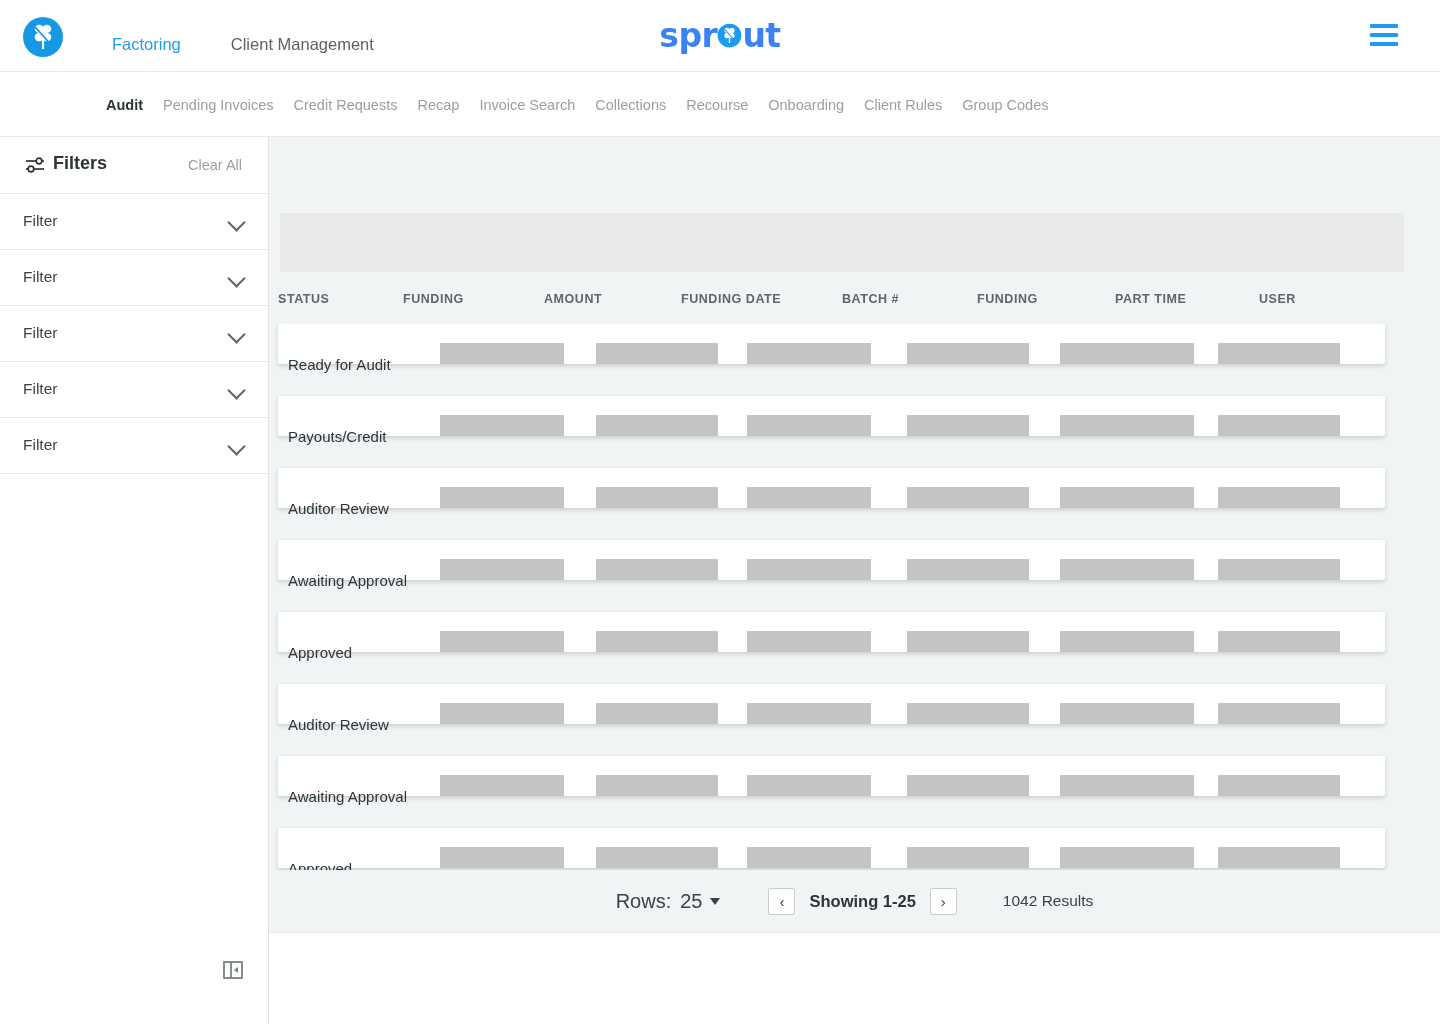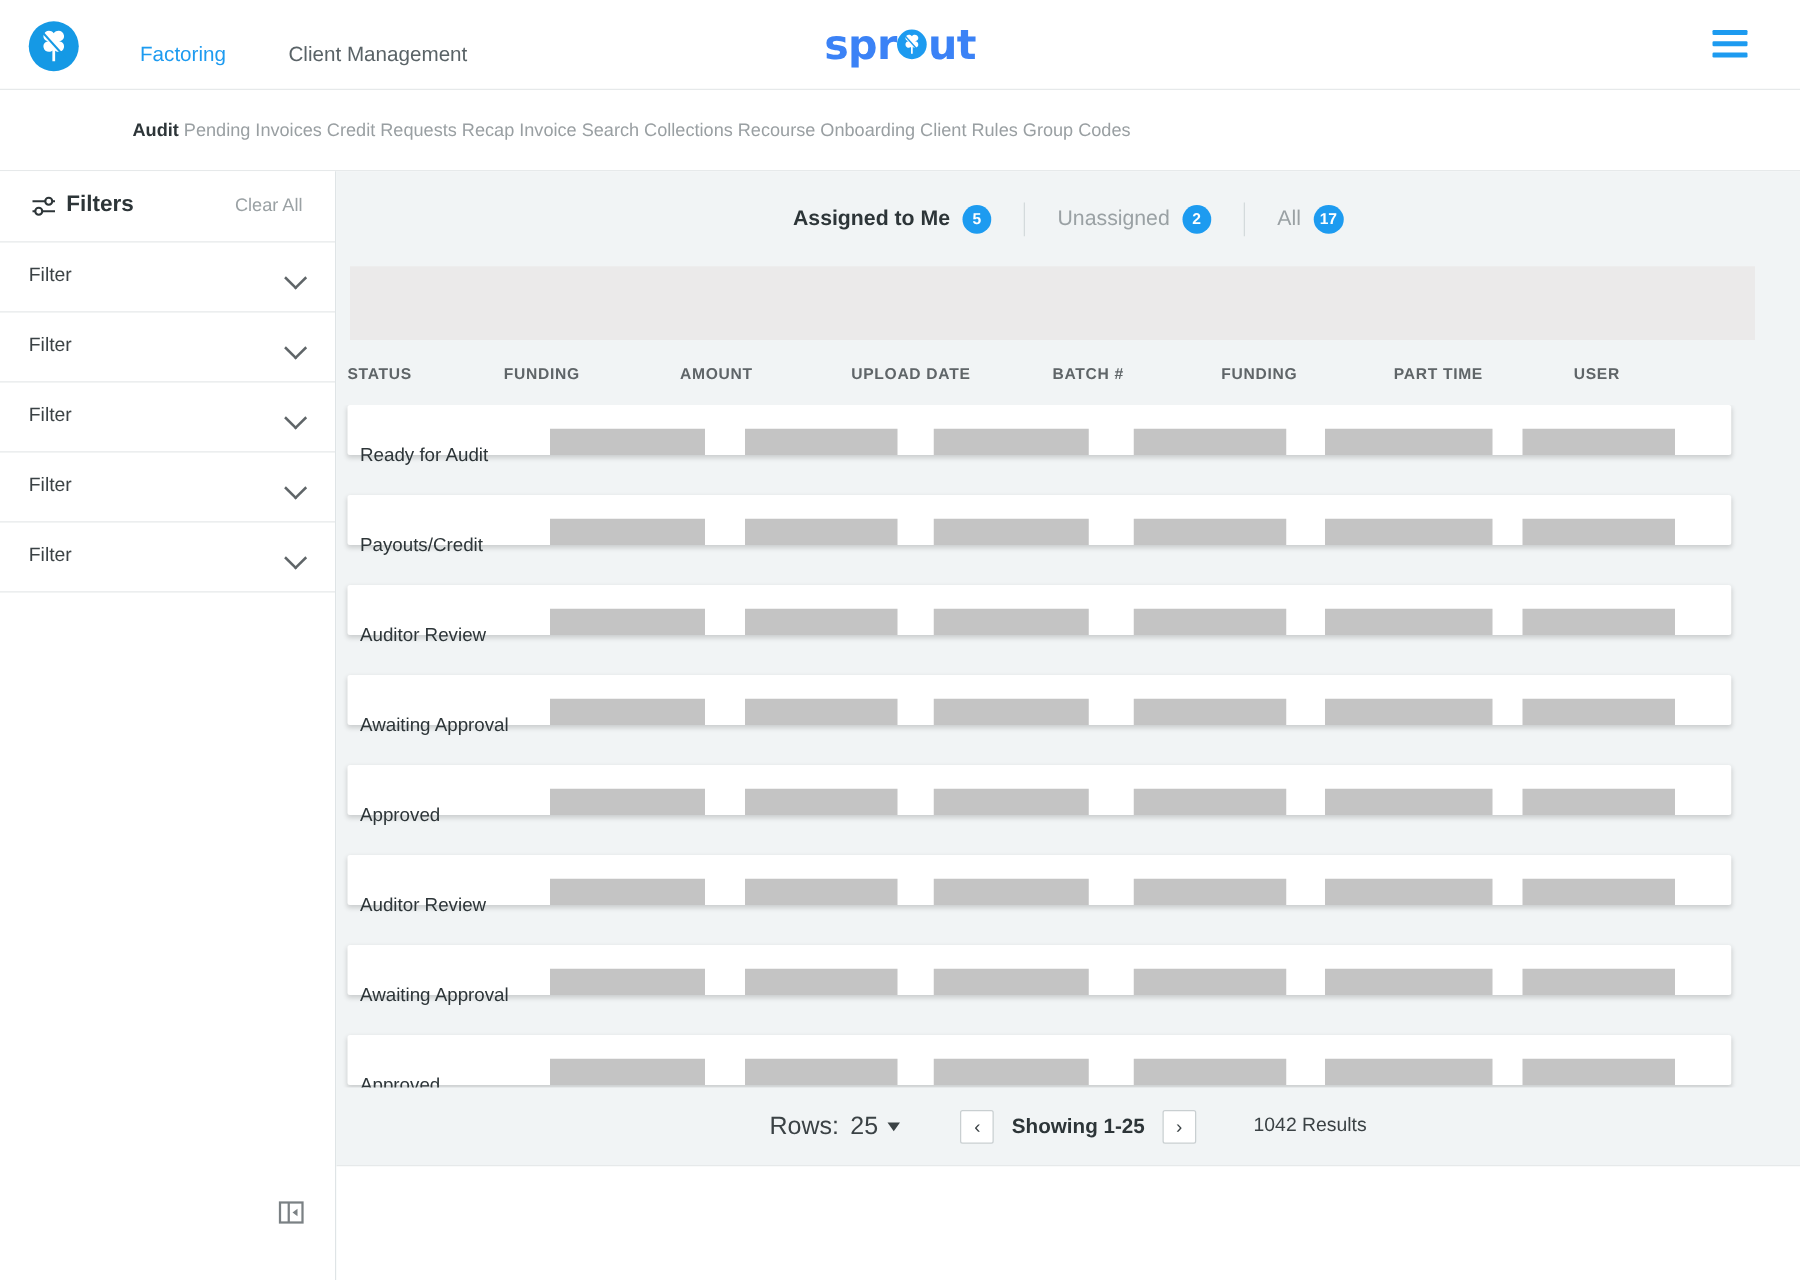--- a/index.html
+++ b/index.html
@@ -79,21 +79,21 @@
     border-bottom: 1px solid #e6e9ea;
   }
   .subnav-items {
     position: absolute; left: 106px; top: 0; height: 65px;
     display: flex; align-items: center;
   }
   .snav-item {
     font-size: 14.5px; color: #999fa2; cursor: pointer; white-space: nowrap;
   }
   .snav-item.active { color: #2d3538; font-weight: 700; }
-  .snav-item + .snav-item { margin-left: 4px; }
+  .snav-item + .snav-item { margin-left: 20px; }
 
   .user-select {
     position: absolute; right: 80px; top: 86px;
     width: 200px; height: 34px;
     border-bottom: 1px solid #c9cfd1;
     cursor: pointer;
   }
   .user-select .uname {
     position: absolute; left: 2px; top: 5px;
     font-size: 16px; color: #3b4245;
@@ -344,44 +344,28 @@
       <svg width="24" height="24" viewBox="0 0 24 24" aria-hidden="true">
         <rect x="3" y="4" width="18" height="16" fill="none" stroke="#7b8184" stroke-width="1.8"></rect>
         <line x1="10" y1="4" x2="10" y2="20" stroke="#7b8184" stroke-width="1.8"></line>
         <path d="M17 9 L13 12 L17 15 Z" fill="#7b8184"></path>
       </svg>
     </div>
   </aside>
 
   <section class="main">
 
-    <div class="tabs">
-      <div class="tab active">
-        <span class="tab-label">Assigned to Me</span>
-        <span class="badge">5</span>
-      </div>
-      <div class="tab-div"></div>
-      <div class="tab">
-        <span class="tab-label">Unassigned</span>
-        <span class="badge">2</span>
-      </div>
-      <div class="tab-div"></div>
-      <div class="tab">
-        <span class="tab-label">All</span>
-        <span class="badge">17</span>
-      </div>
-    </div>
 
     <div class="toolbar-placeholder"></div>
 
     <div class="table-head" id="table-head">
         <div class="th" style="left: 9px;">STATUS</div>
         <div class="th" style="left: 134px;">FUNDING</div>
         <div class="th" style="left: 275px;">AMOUNT</div>
-        <div class="th" style="left: 412px;">UPLOAD DATE</div>
+        <div class="th" style="left: 412px;">FUNDING DATE</div>
         <div class="th" style="left: 573px;">BATCH #</div>
         <div class="th" style="left: 708px;">FUNDING</div>
         <div class="th" style="left: 846px;">PART TIME</div>
         <div class="th" style="left: 990px;">USER</div>
       </div>
 
     <div class="rows-viewport" id="rows-viewport">
         <div class="row-card" style="top: 0px;">
           <div class="row-status">Ready for Audit</div>
           <div class="ph-bar" style="left: 162px; width: 124px;"></div>

